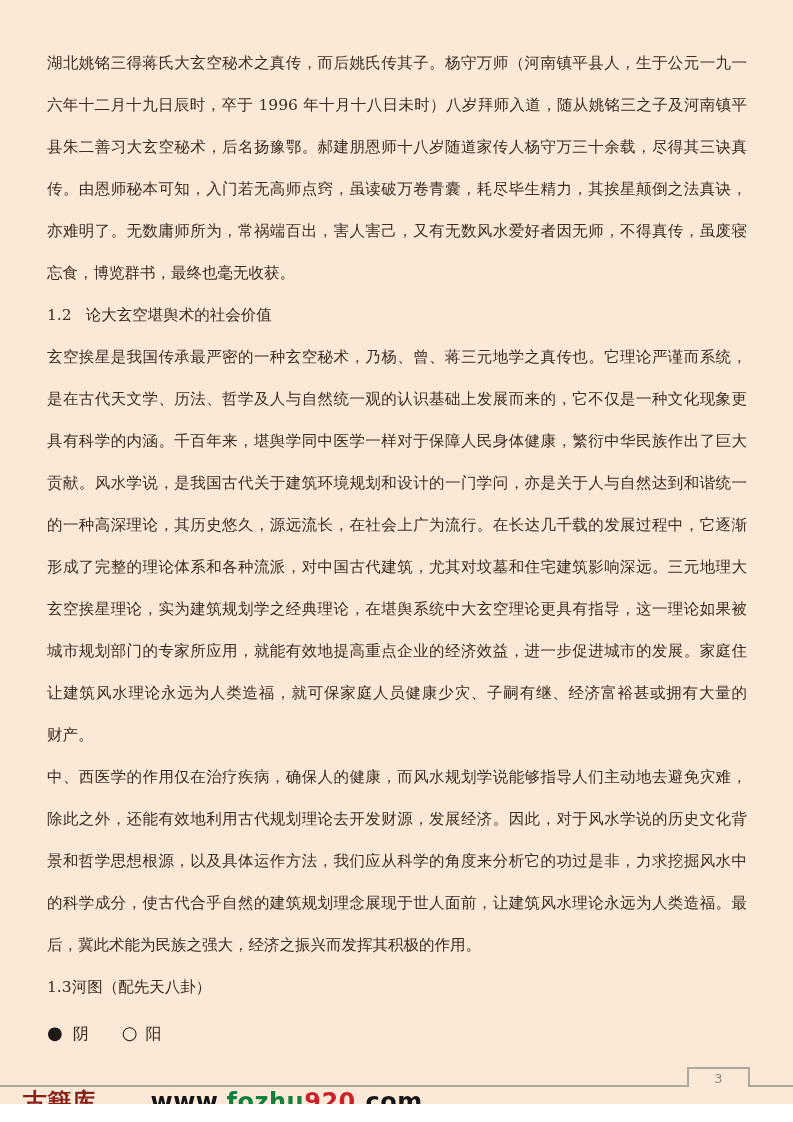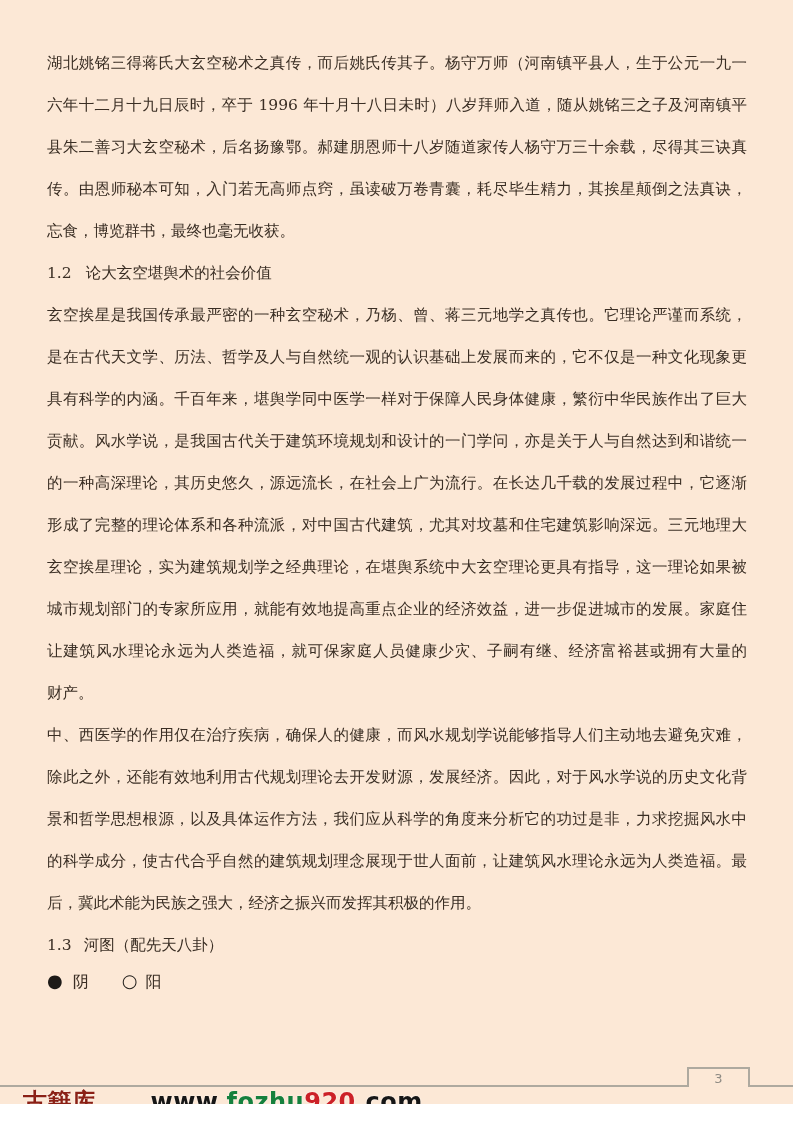--- a/index.html
+++ b/index.html
@@ -11,22 +11,22 @@
   .content { position:absolute; left:47px; top:42px; width:700px; }
   .para { margin:0; font-size:15.5px; }
   .line {
     line-height:42px; height:42px; overflow:hidden;
     text-align:justify; text-align-last:justify; text-justify:inter-ideograph;
   }
   .para .line:last-child { text-align-last:left; }
   .heading { margin:0; font-weight:normal; font-size:15.5px; line-height:42px; height:42px; }
   .heading .h-num { font-family:"DejaVu Serif","Liberation Serif",serif; }
   .h12 .h-num { margin-right:14px; }
-  .h13 .h-num { margin-right:12px; }
-  .legend { line-height:30px; height:42px; font-size:16px; }
+  .h13 .h-num { margin-right:0; }
+  .legend { line-height:50px; height:42px; font-size:16px; }
   .legend .sym { font-size:18px; color:#1d1a17; }
   .legend .yin-lab { margin-left:10px; }
   .legend .yang-sym { margin-left:33px; }
   .legend .yang-lab { margin-left:8px; }
   .pageline { position:absolute; left:0; top:1085px; width:793px; height:2px; background:#aea99f; }
   .pagetab {
     position:absolute; left:687px; top:1067px; width:59px; height:18px;
     background:#fce8d6; border:2px solid #aea99f; border-bottom:none;
     display:flex; align-items:center; justify-content:center;
     font-family:"DejaVu Sans","Liberation Sans",sans-serif;
@@ -48,20 +48,21 @@
 <body>
 
 <div class="page">
   <main class="content">
 
     <div class="para">
         <div class="line">湖北姚铭三得蒋氏大玄空秘术之真传，而后姚氏传其子。杨守万师（河南镇平县人，生于公元一九一</div>
         <div class="line">六年十二月十九日辰时，卒于 1996 年十月十八日未时）八岁拜师入道，随从姚铭三之子及河南镇平</div>
         <div class="line">县朱二善习大玄空秘术，后名扬豫鄂。郝建朋恩师十八岁随道家传人杨守万三十余载，尽得其三诀真</div>
         <div class="line">传。由恩师秘本可知，入门若无高师点窍，虽读破万卷青囊，耗尽毕生精力，其挨星颠倒之法真诀，</div>
+        <div class="line">亦难明了。无数庸师所为，常祸端百出，害人害己，又有无数风水爱好者因无师，不得真传，虽废寝</div>
         <div class="line">忘食，博览群书，最终也毫无收获。</div>
       </div>
 
     <h2 class="heading h12">
       <span class="h-num">1.2</span><span class="h-title">论大玄空堪舆术的社会价值</span>
     </h2>
 
     <div class="para">
         <div class="line">玄空挨星是我国传承最严密的一种玄空秘术，乃杨、曾、蒋三元地学之真传也。它理论严谨而系统，</div>
         <div class="line">是在古代天文学、历法、哲学及人与自然统一观的认识基础上发展而来的，它不仅是一种文化现象更</div>

